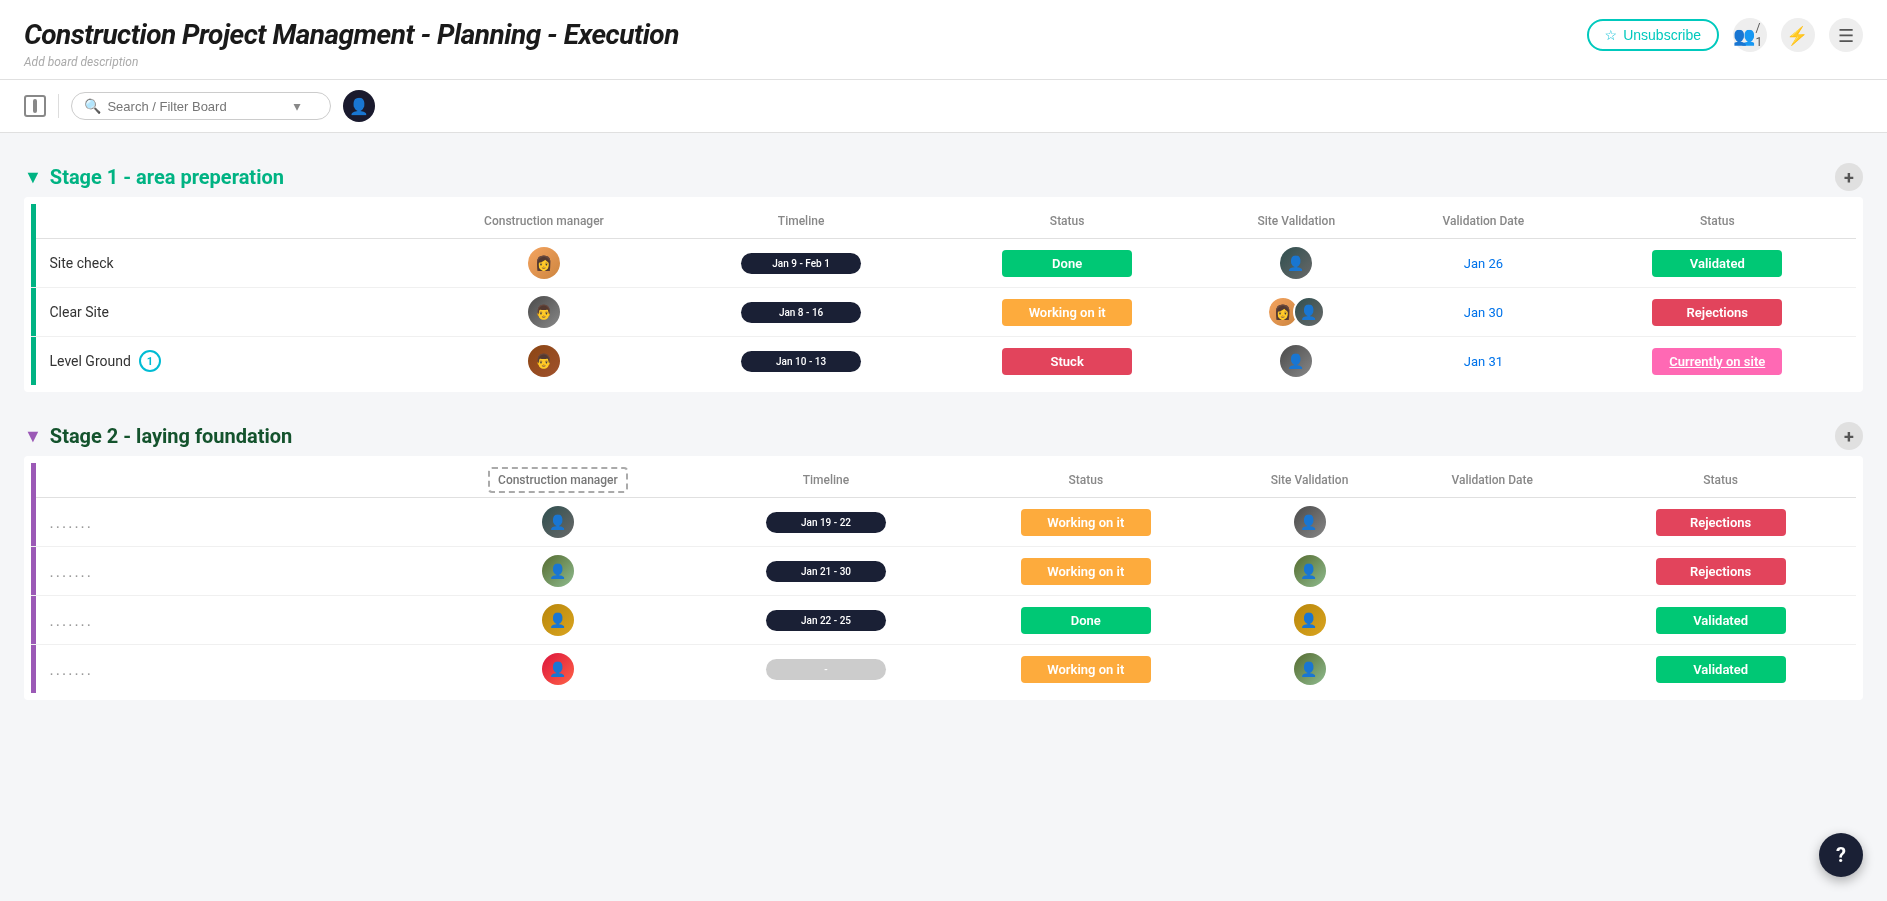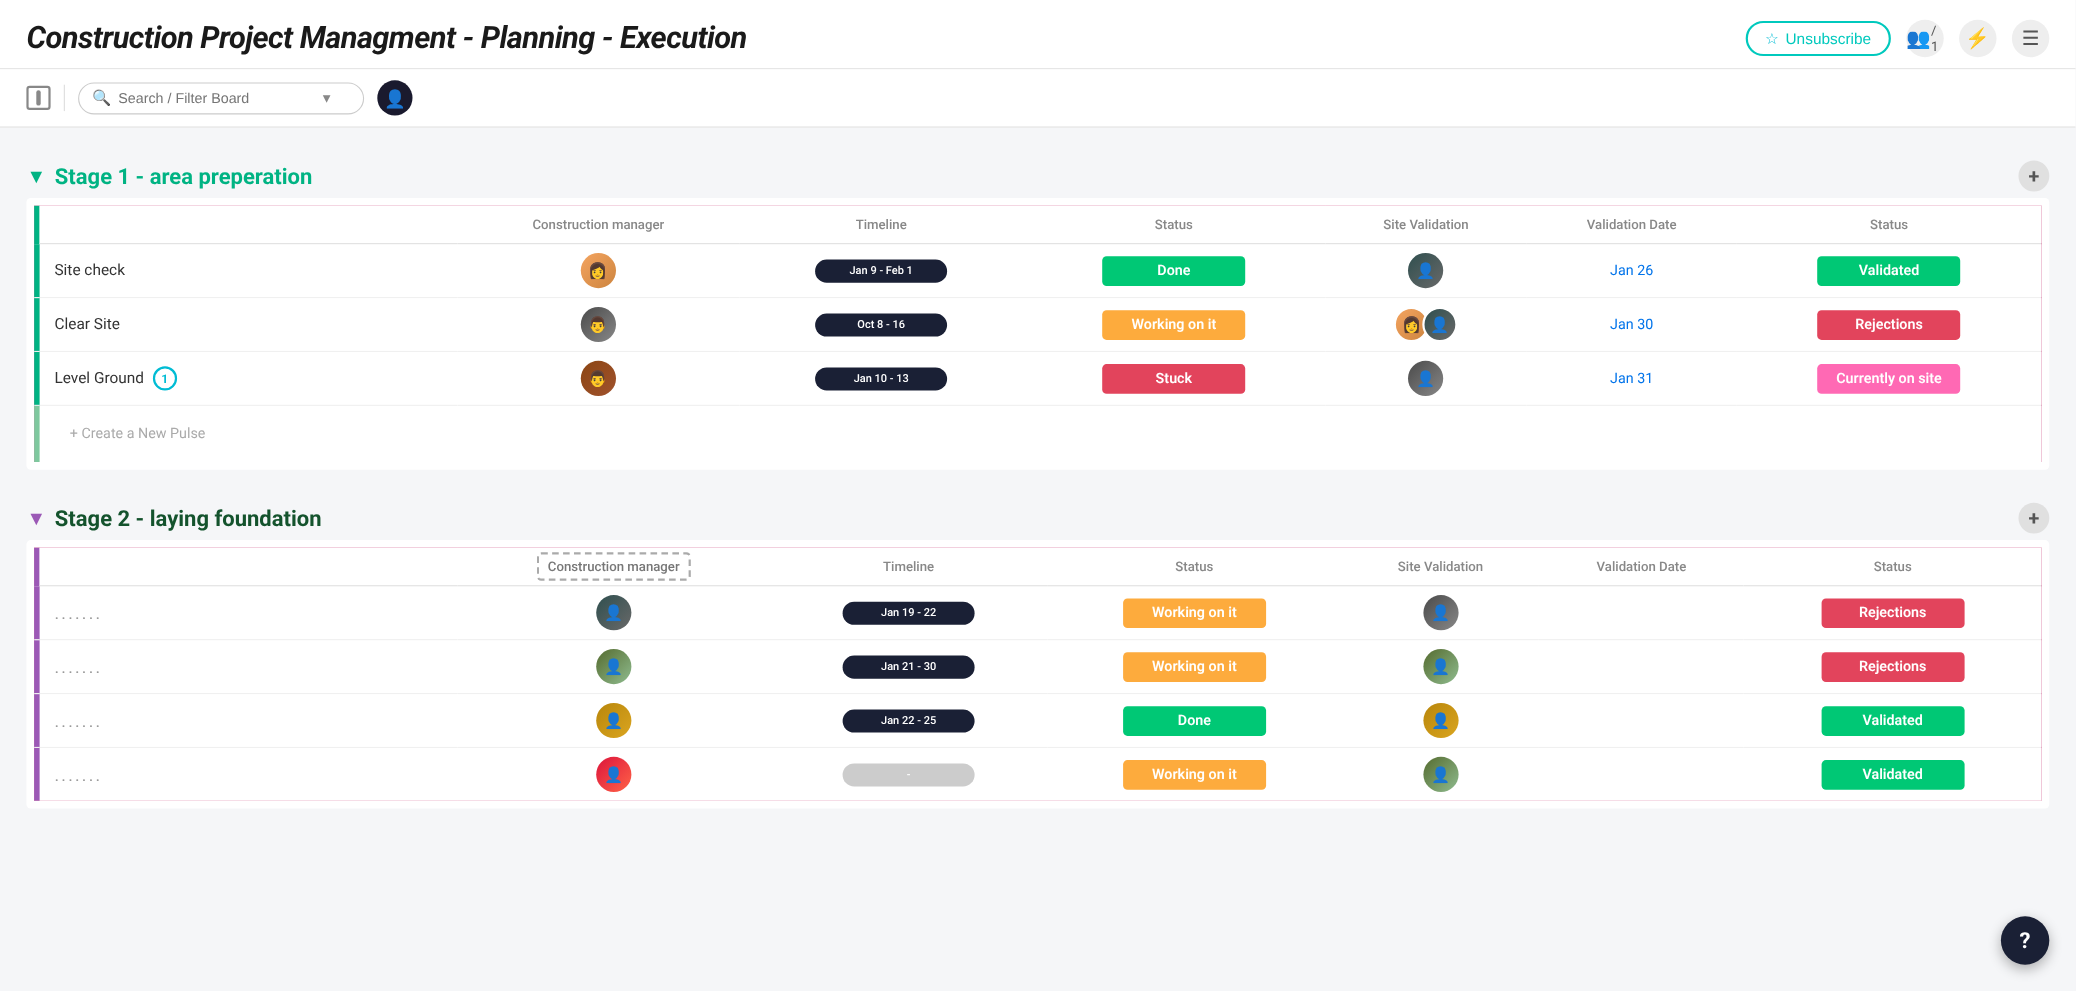--- a/index.html
+++ b/index.html
@@ -55,21 +55,21 @@
 
     .timeline-pill { background: #1a2035; color: #fff; border-radius: 16px; padding: 5px 14px; font-size: 10px; font-weight: 500; display: inline-block; min-width: 120px; }
     .timeline-pill.no-data { background: #ccc; color: #fff; }
 
     .status-pill { border-radius: 4px; padding: 6px 16px; font-size: 13px; font-weight: 600; color: #fff; display: inline-block; min-width: 130px; text-align: center; }
     .status-done { background: #00c875; }
     .status-working { background: #fdab3d; }
     .status-stuck { background: #e2445c; }
     .status-validated { background: #00c875; }
     .status-rejections { background: #e2445c; }
-    .status-currently { background: #ff69b4; }
+    .status-currently { background: #ff69b4; text-decoration: underline; }
 
     .create-pulse { font-size: 13px; color: #aaa; cursor: pointer; padding: 10px 14px; display: flex; align-items: center; gap: 6px; }
 
     .add-btn { width: 28px; height: 28px; border-radius: 50%; background: #e0e0e0; display: flex; align-items: center; justify-content: center; cursor: pointer; font-size: 18px; color: #555; font-weight: 700; flex-shrink: 0; }
 
     .stage-header-row { display: flex; align-items: center; justify-content: space-between; }
 
     .dotted-cell { color: #999; letter-spacing: 2px; font-size: 16px; }
 
     .validation-date { color: #0073ea; font-size: 13px; }
@@ -79,20 +79,21 @@
     .dashed-border { border: 2px dashed #aaa; padding: 4px 8px; border-radius: 4px; font-size: 12px; color: #777; }
 
     .star-icon { color: #00bcd4; }
   </style>
 </head>
 <body>
 
 <div class="header">
   <div class="header-left">
     <div class="header-title">Construction Project Managment - Planning - Execution</div>
+    <div class="header-desc">Add board description</div>
   </div>
   <div class="header-right">
     <button class="unsubscribe-btn">
       <span class="star-icon">☆</span>
       <span>Unsubscribe</span>
     </button>
     <div class="header-icon">
       <span>👥</span>
       <span style="font-size:12px;">/ 1</span>
     </div>
@@ -183,21 +184,21 @@
             <div class="task-name">
               <span style="cursor:pointer;">Clear Site</span>
             </div>
           </td>
           <td>
             <div class="avatar-cell">
               <div class="avatar avatar-2">👨</div>
             </div>
           </td>
           <td>
-            <span class="timeline-pill">Oct 8 - 16</span>
+            <span class="timeline-pill">Jan 8 - 16</span>
           </td>
           <td>
             <span class="status-pill status-working">Working on it</span>
           </td>
           <td>
             <div class="avatar-cell">
               <div class="avatar-group">
                 <div class="avatar avatar-1">👩</div>
                 <div class="avatar avatar-4">👤</div>
               </div>
@@ -236,26 +237,20 @@
             </div>
           </td>
           <td>
             <span class="validation-date">Jan 31</span>
           </td>
           <td>
             <span class="status-pill status-currently">Currently on site</span>
           </td>
         </tr>
 
-        <tr>
-          <td style="width:8px;padding:0;background:#7ec89e;"></td>
-          <td colspan="7">
-            <div class="create-pulse">+ Create a New Pulse</div>
-          </td>
-        </tr>
       </tbody>
     </table>
   </div>
 
   <div class="stage-section">
     <div class="stage-header-row">
       <div class="stage-header">
         <span class="stage-chevron purple">▼</span>
         <span class="stage-title purple">Stage 2 - laying foundation</span>
       </div>

